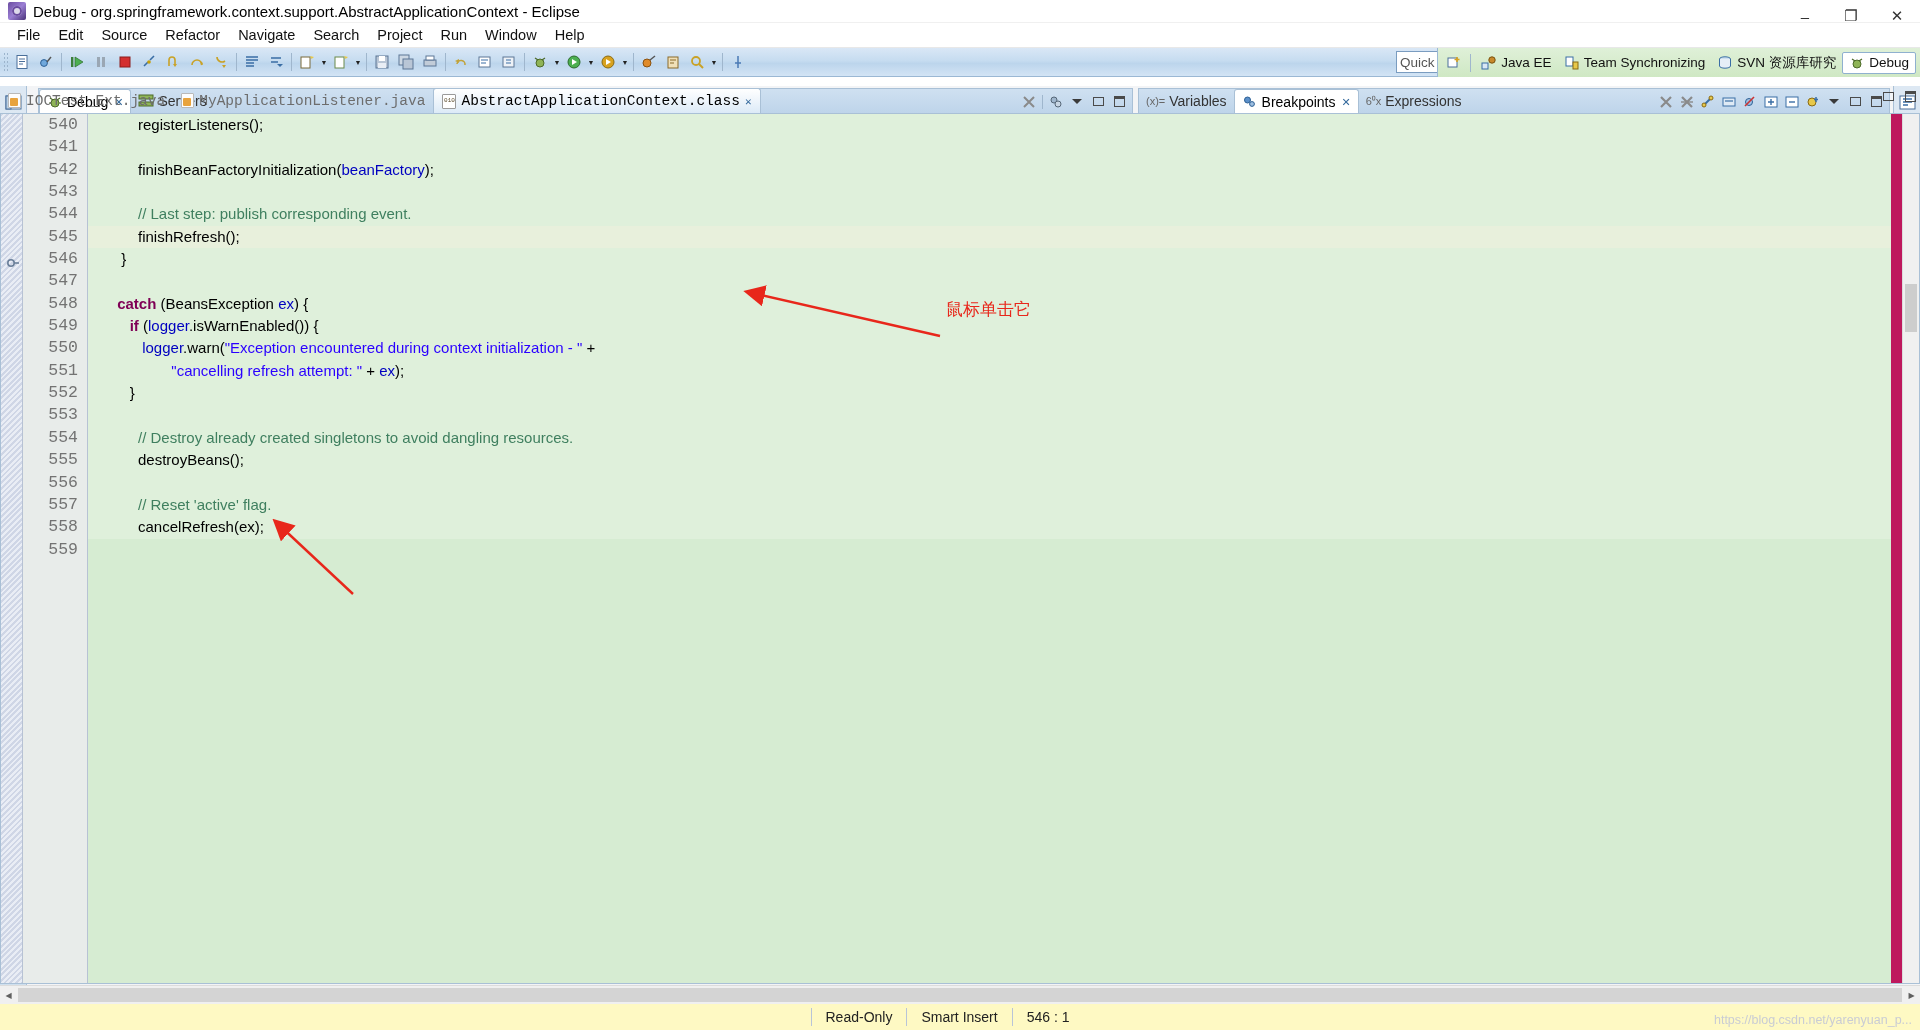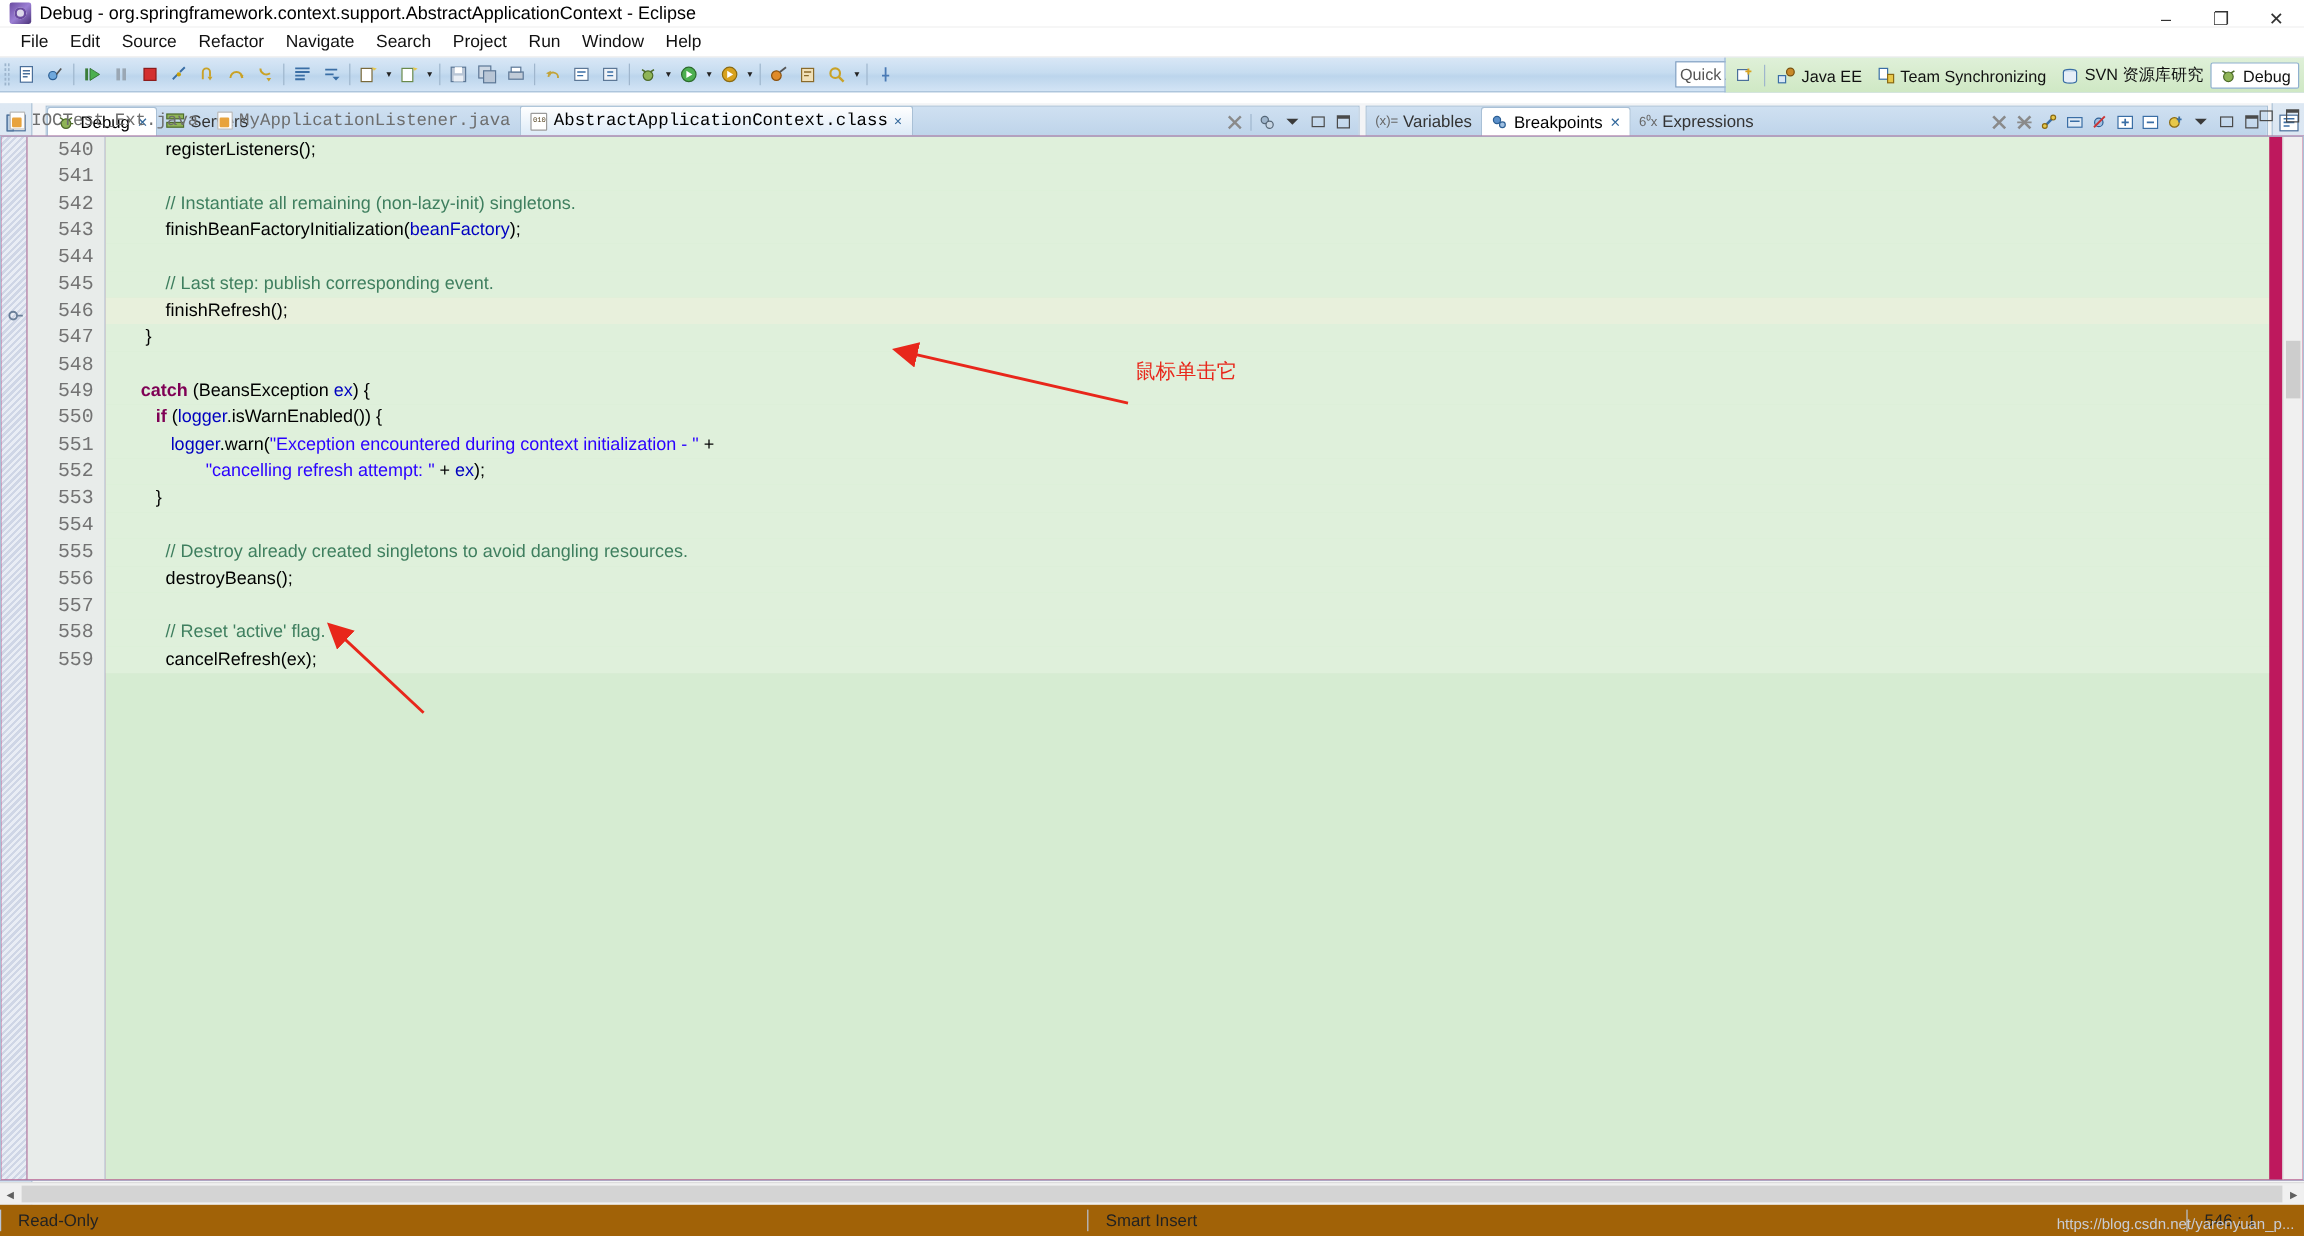--- a/index.html
+++ b/index.html
@@ -88,21 +88,21 @@
     background-image: radial-gradient(#9cb4cc 1px, transparent 1px);
     background-size: 3px 4px;
   }
   #persp-bar {
     position: absolute; right: 0; top: 0; height: 29px;
     background: linear-gradient(180deg,#dff0d8 0%, #cfe8c4 100%);
     display: flex; align-items: center; padding: 0 4px;
     border-left: 1px solid #9bb8d4;
   }
   .persp-item {
-    display: flex; align-items: flex-end; gap: 4px;
+    display: flex; align-items: center; gap: 4px;
     padding: 2px 6px; font-size: 13.5px; color: #111; white-space: nowrap;
   }
   .persp-item.active { background: #ffffff; border: 1px solid #8fb0cf; border-radius: 2px; }
   .persp-sep { width: 1px; height: 18px; background: #9fb6cd; margin: 0 4px; }
 
   
   #main { position: absolute; top: 86px; left: 0; right: 0; bottom: 26px; background:#f3f4f6; }
 
   
   #fastview-left {
@@ -270,23 +270,23 @@
   #code-vthumb { position:absolute; left:2px; right:2px; top:170px; height:48px; background:#cdcdcd;}
   #code-hscroll {
     position:absolute; left:0; right:0; bottom:0; height:19px;
     background:#f0f0f0; border-top:1px solid #dcdcdc;
   }
   #code-hthumb { position:absolute; left:18px; right:18px; top:2px; bottom:2px; background:#d4d4d4;}
 
   
   #statusbar {
     position: absolute; left:0; right:0; bottom:0; height: 26px;
-    background: #a16207;
-    display: flex; align-items: center; justify-content: space-between;
-    font-size: 14px; color: #222; gap: 25px;
+    background: #fef9c3;
+    display: flex; align-items: center; justify-content: center;
+    font-size: 14px; color: #222;
   }
   .sb-cell { padding: 0 14px; border-left: 1px solid #b8c4d8; line-height: 18px; }
   #watermark {
     position: absolute; right: 8px; bottom: 3px;
     font-size: 12.5px; color: #c9ccd4;
   }
 
   
   .annot-text {
     position: absolute; color: #e8271b; font-size: 17px;
@@ -922,21 +922,20 @@
         <div class="ln">555</div>
         <div class="ln">556</div>
         <div class="ln">557</div>
         <div class="ln">558</div>
         <div class="ln">559</div>
       </div>
 
       <div id="code-lines">
           <div class="cl hl"><span>            </span><span>registerListeners();</span></div>
           <div class="cl hl">&nbsp;</div>
-          <div class="cl hl"><span>            </span><span class="tok-c">// Instantiate all remaining (non-lazy-init) singletons.</span></div>
           <div class="cl hl"><span>            </span><span>finishBeanFactoryInitialization(</span><span class="tok-f">beanFactory</span><span>);</span></div>
           <div class="cl hl">&nbsp;</div>
           <div class="cl hl"><span>            </span><span class="tok-c">// Last step: publish corresponding event.</span></div>
           <div class="cl hl cur"><span>            </span><span>finishRefresh();</span></div>
           <div class="cl hl"><span>        </span><span>}</span></div>
           <div class="cl hl">&nbsp;</div>
           <div class="cl hl"><span>       </span><span class="tok-k">catch</span><span> (BeansException </span><span class="tok-f">ex</span><span>) {</span></div>
           <div class="cl hl"><span>          </span><span class="tok-k">if</span><span> (</span><span class="tok-f">logger</span><span>.isWarnEnabled()) {</span></div>
           <div class="cl hl"><span>             </span><span class="tok-f">logger</span><span>.warn(</span><span class="tok-s">"Exception encountered during context initialization - "</span><span> +</span></div>
           <div class="cl hl"><span>                    </span><span class="tok-s">"cancelling refresh attempt: "</span><span> + </span><span class="tok-f">ex</span><span>);</span></div>

